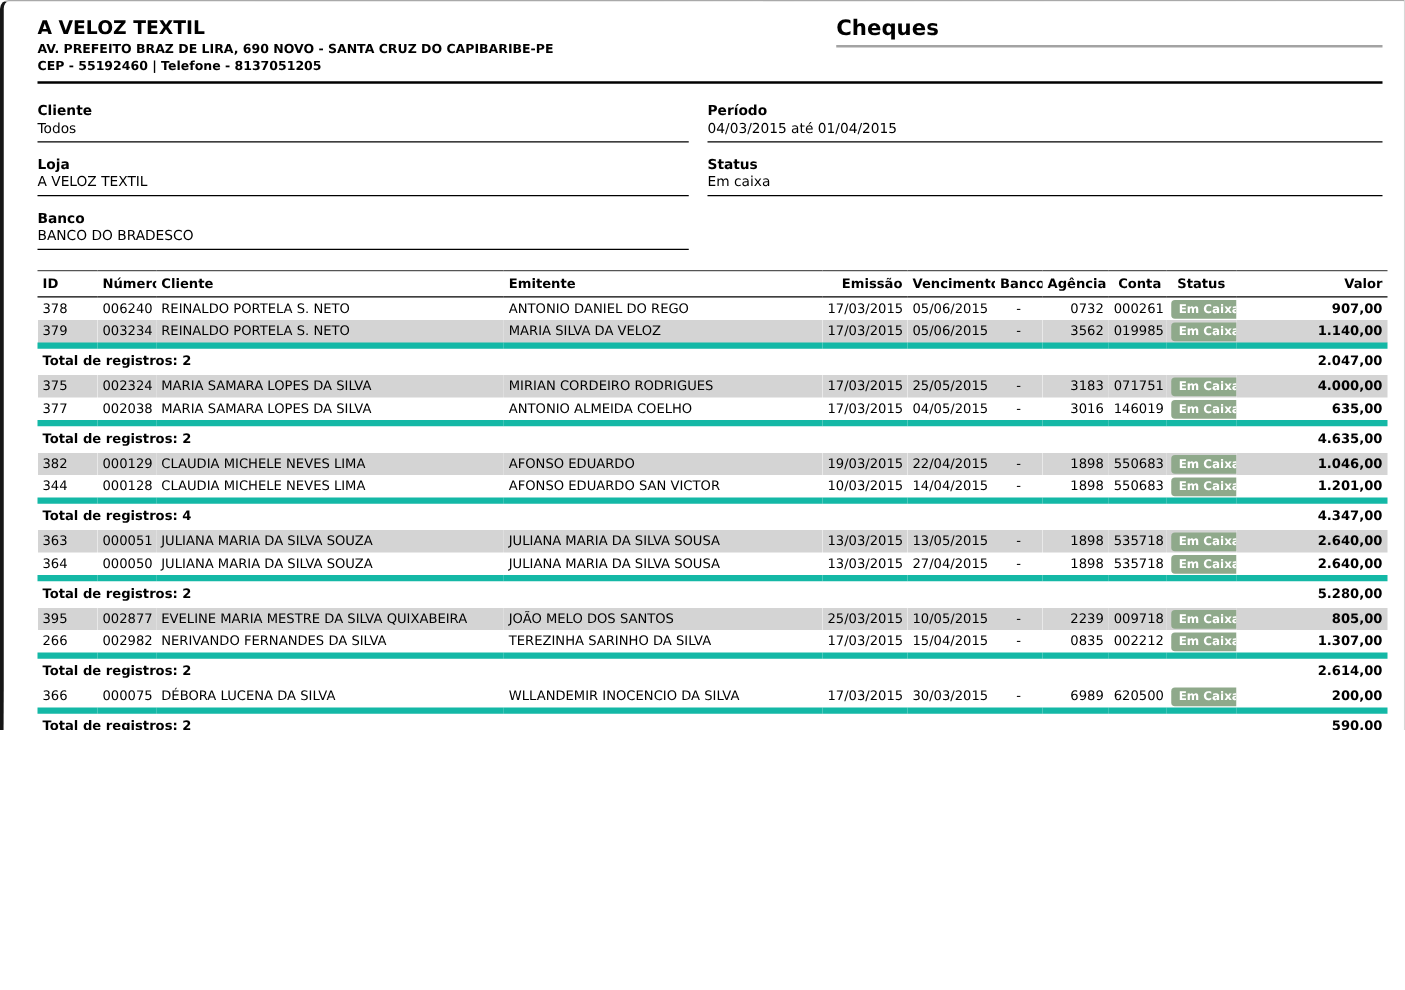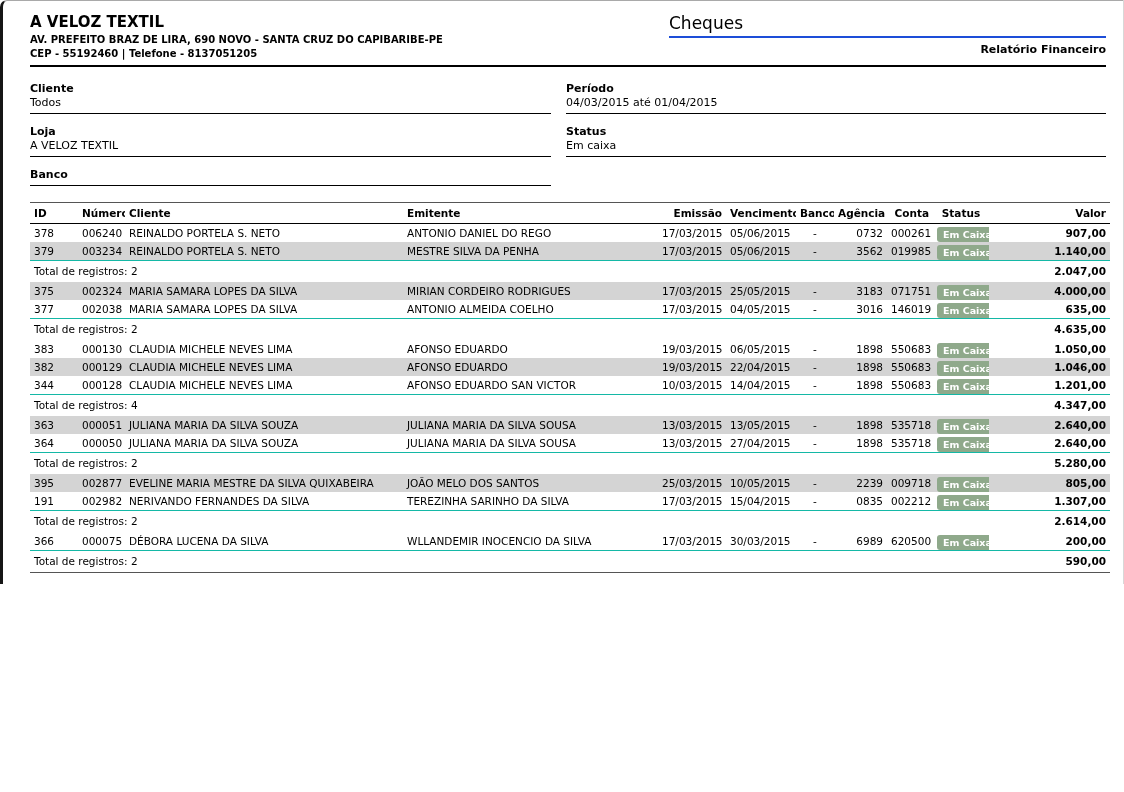--- a/index.html
+++ b/index.html
@@ -16,21 +16,21 @@
     font-family: "DejaVu Sans", sans-serif;
     color: #000;
     overflow: hidden;
   }
 
   
   .report-header { display: flex; justify-content: space-between; border-bottom: 2px solid #000; padding-bottom: 5px; }
   .company-name { font-size: 15px; font-weight: bold; line-height: 19px; }
   .company-line { font-size: 10px; font-weight: bold; line-height: 13px; margin-top: 1px; }
   .title-block { width: 437px; }
-  .report-title { font-size: 17px; font-weight: normal; line-height: 21px; border-bottom: 2px solid #1d4ed8; padding-bottom: 2px; }
+  .report-title { font-size: 17px; font-weight: bold; line-height: 21px; border-bottom: 2px solid #a3a3a3; padding-bottom: 2px; }
   .report-subtitle { font-size: 11px; font-weight: bold; text-align: right; margin-top: 5px; }
 
   
   .filters { margin-top: 15px; }
   .filter-row { display: flex; }
   .f-left { width: 521px; margin-right: 15px; }
   .f-right { flex: 1; }
   .filter { border-bottom: 1px solid #000; padding-bottom: 3px; margin-bottom: 11px; }
   .filter .flabel { font-weight: bold; font-size: 11px; line-height: 14px; }
   .filter .fvalue { font-size: 11px; line-height: 14px; }
@@ -47,21 +47,21 @@
   }
   table.report thead th {
     font-weight: bold; border-bottom: 1.5px solid #000;
     height: 21px; padding: 0 4px; white-space: nowrap; overflow: hidden;
   }
   table.report td {
     height: 18px; line-height: 18px; padding: 0 4px;
     white-space: nowrap; overflow: hidden;
   }
   tr.data-row.shaded td { background: var(--row-shade); }
-  tr.total-row td { border-top: 1px solid #14b8a6; height: 21px; line-height: 21px; }
+  tr.total-row td { border-top: 5px solid #14b8a6; height: 21px; line-height: 21px; font-weight: bold; }
   td.total-value, td.c-valor { font-weight: bold; }
 
   col.col-id { width: 48px; }  col.col-numero { width: 47px; }
   col.col-cliente { width: 278px; } col.col-emitente { width: 255px; }
   col.col-emissao { width: 68px; } col.col-vencimento { width: 70px; }
   col.col-banco { width: 38px; } col.col-agencia { width: 53px; }
   col.col-conta { width: 46px; } col.col-status { width: 56px; }
   col.col-valor { width: 121px; }
 
   .c-id, .c-numero, .c-cliente, .c-emitente, .c-vencimento { text-align: left; }
@@ -87,21 +87,20 @@
 <div class="page">
 
   <div class="report-header">
     <div>
       <div class="company-name">A VELOZ TEXTIL</div>
       <div class="company-line">AV. PREFEITO BRAZ DE LIRA, 690 NOVO - SANTA CRUZ DO CAPIBARIBE-PE</div>
       <div class="company-line">CEP - 55192460 | Telefone - 8137051205</div>
     </div>
     <div class="title-block">
       <div class="report-title">Cheques</div>
-      <div class="report-subtitle">Relatório Financeiro</div>
     </div>
   </div>
 
   <div class="filters">
     <div class="filter-row">
       <div class="filter f-left">
         <div class="flabel">Cliente</div>
         <div class="fvalue">Todos</div>
       </div>
       <div class="filter f-right">
@@ -115,20 +114,21 @@
         <div class="fvalue">A VELOZ TEXTIL</div>
       </div>
       <div class="filter f-right">
         <div class="flabel">Status</div>
         <div class="fvalue">Em caixa</div>
       </div>
     </div>
     <div class="filter-row">
       <div class="filter f-left">
         <div class="flabel">Banco</div>
+        <div class="fvalue">BANCO DO BRADESCO</div>
       </div>
       <div class="f-right"></div>
     </div>
   </div>
 
   <table class="report">
     <colgroup>
         <col class="col-id">
         <col class="col-numero">
         <col class="col-cliente">
@@ -167,21 +167,21 @@
           <td class="c-banco">-</td>
           <td class="c-agencia">0732</td>
           <td class="c-conta">000261</td>
           <td class="c-status"><span class="badge">Em Caixa</span></td>
           <td class="c-valor">907,00</td>
         </tr>
         <tr class="data-row shaded">
           <td class="c-id">379</td>
           <td class="c-numero">003234</td>
           <td class="c-cliente">REINALDO PORTELA S. NETO</td>
-          <td class="c-emitente">MESTRE SILVA DA PENHA</td>
+          <td class="c-emitente">MARIA SILVA DA VELOZ</td>
           <td class="c-emissao">17/03/2015</td>
           <td class="c-vencimento">05/06/2015</td>
           <td class="c-banco">-</td>
           <td class="c-agencia">3562</td>
           <td class="c-conta">019985</td>
           <td class="c-status"><span class="badge">Em Caixa</span></td>
           <td class="c-valor">1.140,00</td>
         </tr>
         <tr class="total-row">
           <td colspan="10" class="total-label">Total de registros: 2</td>
@@ -214,33 +214,20 @@
           <td class="c-conta">146019</td>
           <td class="c-status"><span class="badge">Em Caixa</span></td>
           <td class="c-valor">635,00</td>
         </tr>
         <tr class="total-row">
           <td colspan="10" class="total-label">Total de registros: 2</td>
           <td class="total-value c-valor">4.635,00</td>
         </tr>
       </tbody>
       <tbody>
-        <tr class="data-row">
-          <td class="c-id">383</td>
-          <td class="c-numero">000130</td>
-          <td class="c-cliente">CLAUDIA MICHELE NEVES LIMA</td>
-          <td class="c-emitente">AFONSO EDUARDO</td>
-          <td class="c-emissao">19/03/2015</td>
-          <td class="c-vencimento">06/05/2015</td>
-          <td class="c-banco">-</td>
-          <td class="c-agencia">1898</td>
-          <td class="c-conta">550683</td>
-          <td class="c-status"><span class="badge">Em Caixa</span></td>
-          <td class="c-valor">1.050,00</td>
-        </tr>
         <tr class="data-row shaded">
           <td class="c-id">382</td>
           <td class="c-numero">000129</td>
           <td class="c-cliente">CLAUDIA MICHELE NEVES LIMA</td>
           <td class="c-emitente">AFONSO EDUARDO</td>
           <td class="c-emissao">19/03/2015</td>
           <td class="c-vencimento">22/04/2015</td>
           <td class="c-banco">-</td>
           <td class="c-agencia">1898</td>
           <td class="c-conta">550683</td>
@@ -307,21 +294,21 @@
           <td class="c-vencimento">10/05/2015</td>
           <td class="c-banco">-</td>
           <td class="c-agencia">2239</td>
           <td class="c-conta">009718</td>
           <td class="c-status"><span class="badge">Em Caixa</span></td>
           <td class="c-valor">805,00</td>
         </tr>
       </tbody>
       <tbody>
         <tr class="data-row">
-          <td class="c-id">191</td>
+          <td class="c-id">266</td>
           <td class="c-numero">002982</td>
           <td class="c-cliente">NERIVANDO FERNANDES DA SILVA</td>
           <td class="c-emitente">TEREZINHA SARINHO DA SILVA</td>
           <td class="c-emissao">17/03/2015</td>
           <td class="c-vencimento">15/04/2015</td>
           <td class="c-banco">-</td>
           <td class="c-agencia">0835</td>
           <td class="c-conta">002212</td>
           <td class="c-status"><span class="badge">Em Caixa</span></td>
           <td class="c-valor">1.307,00</td>

